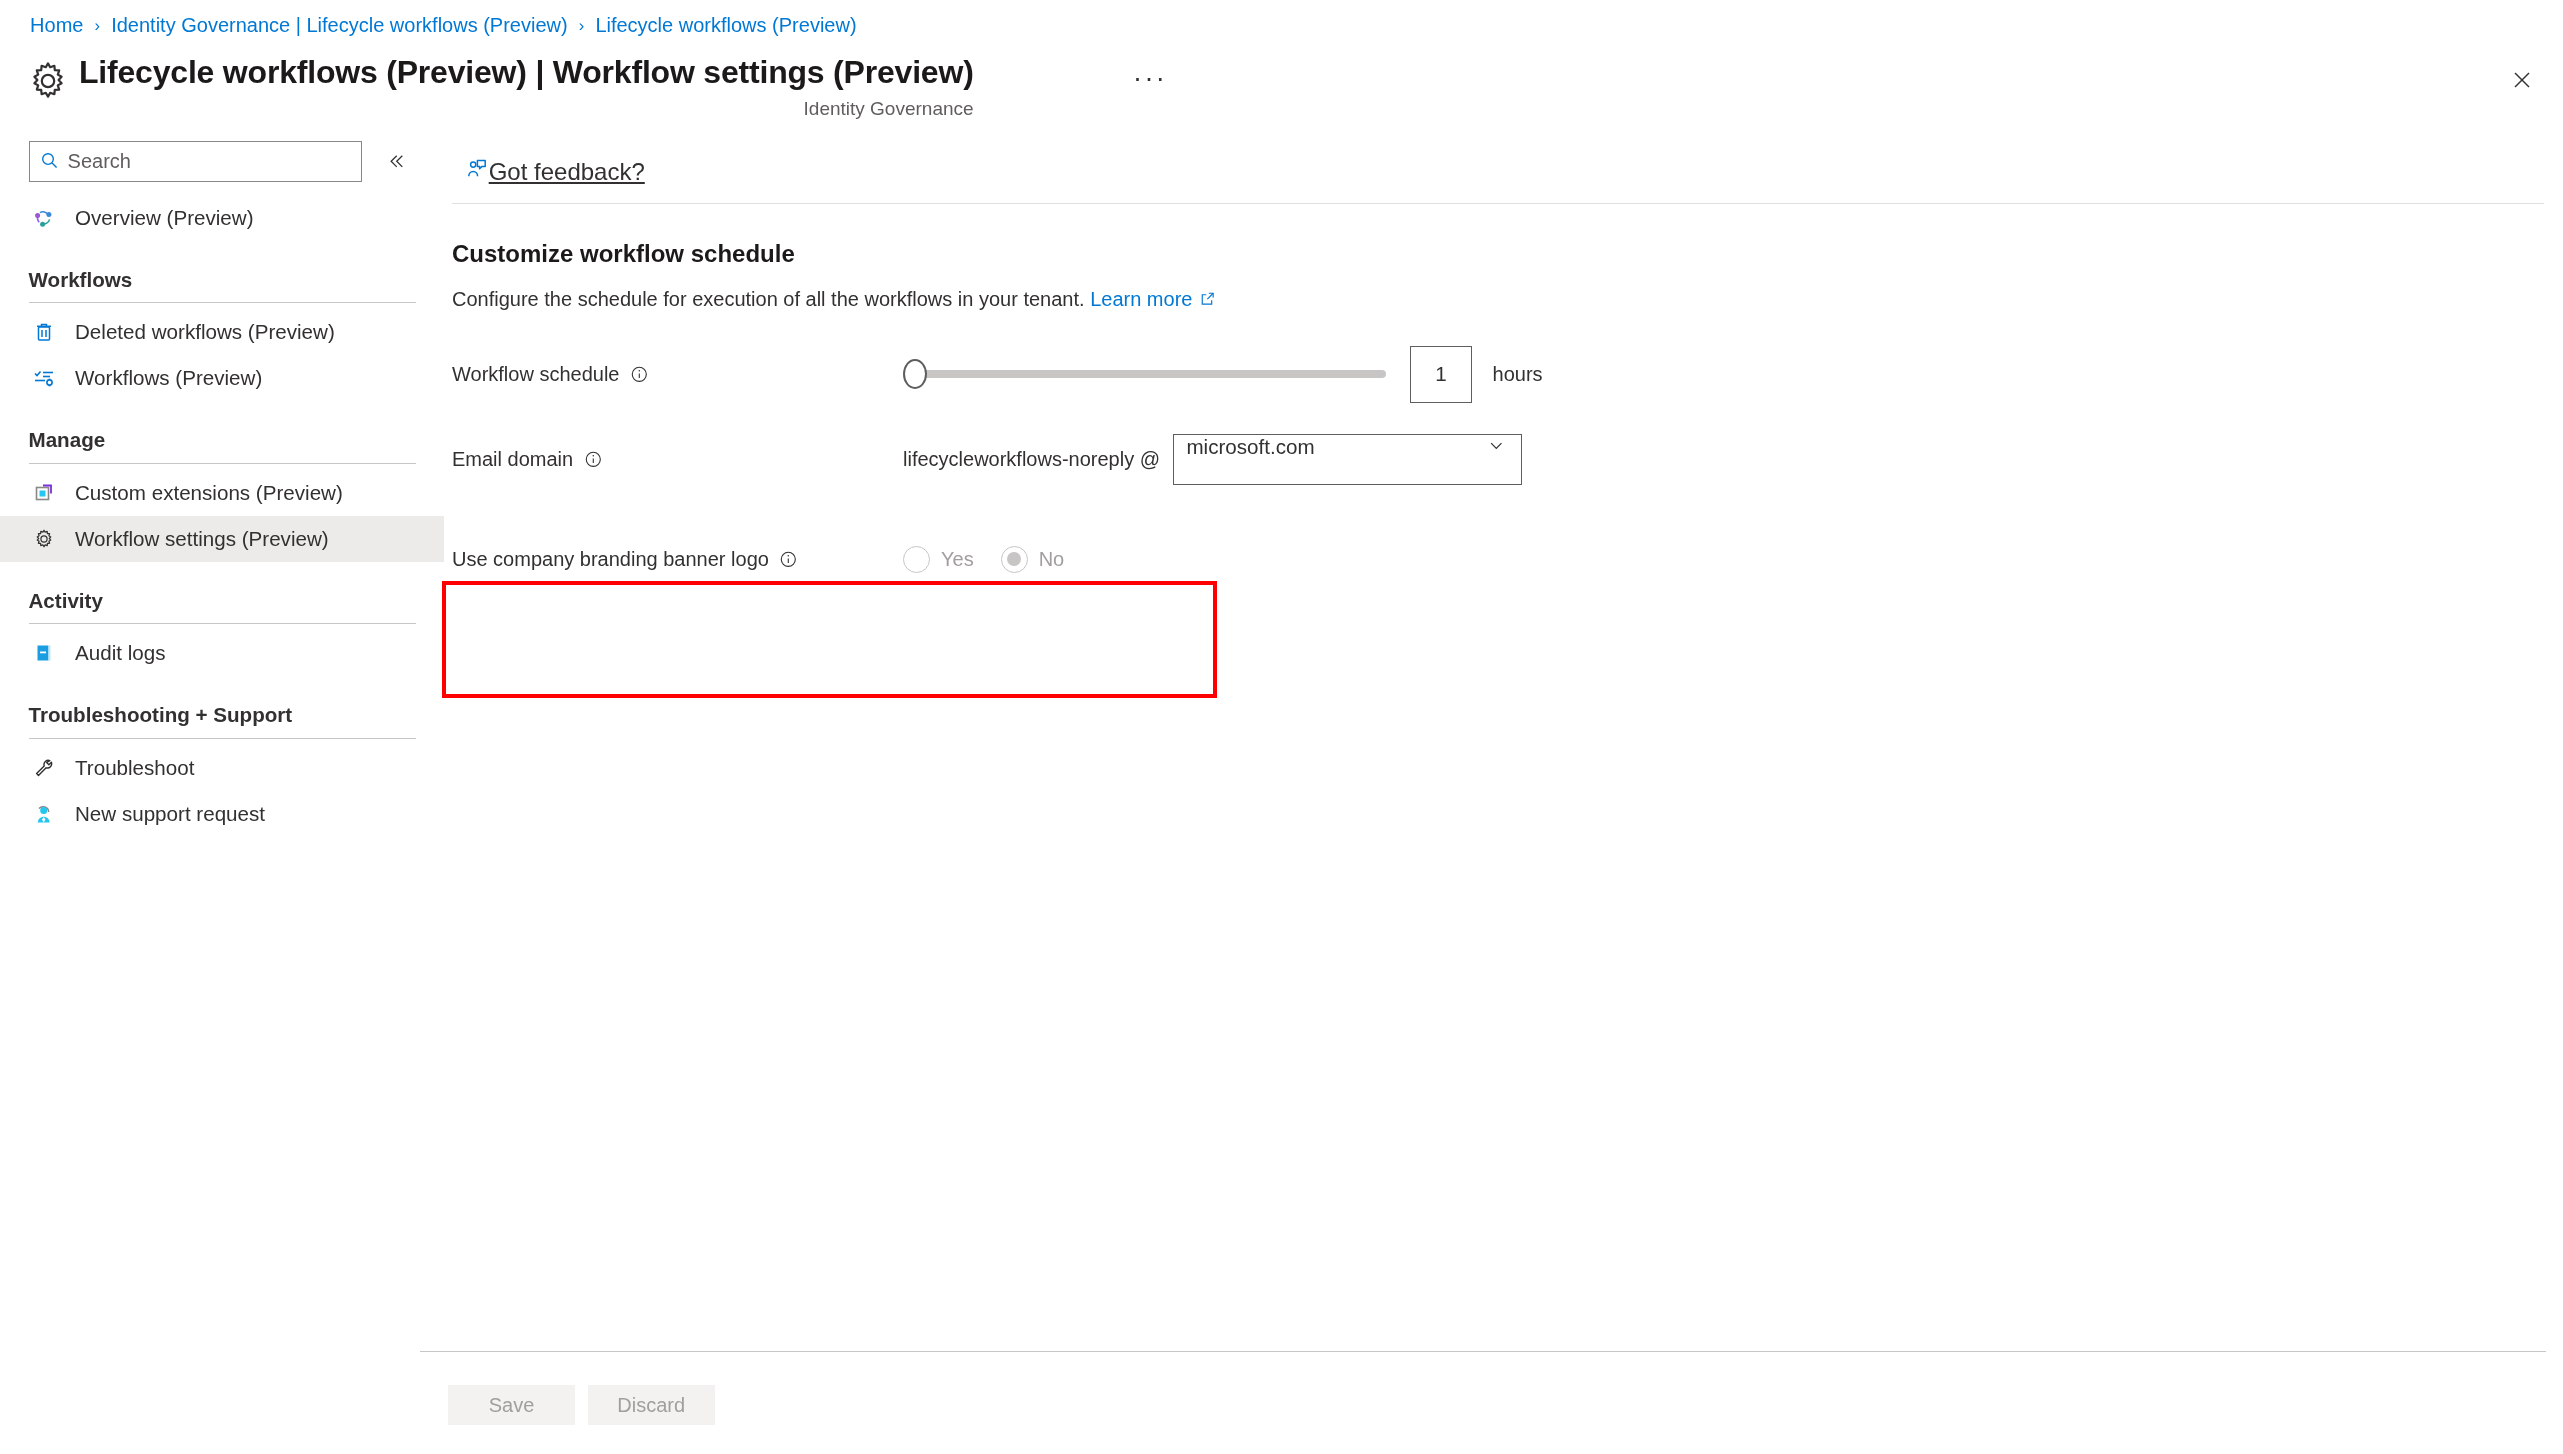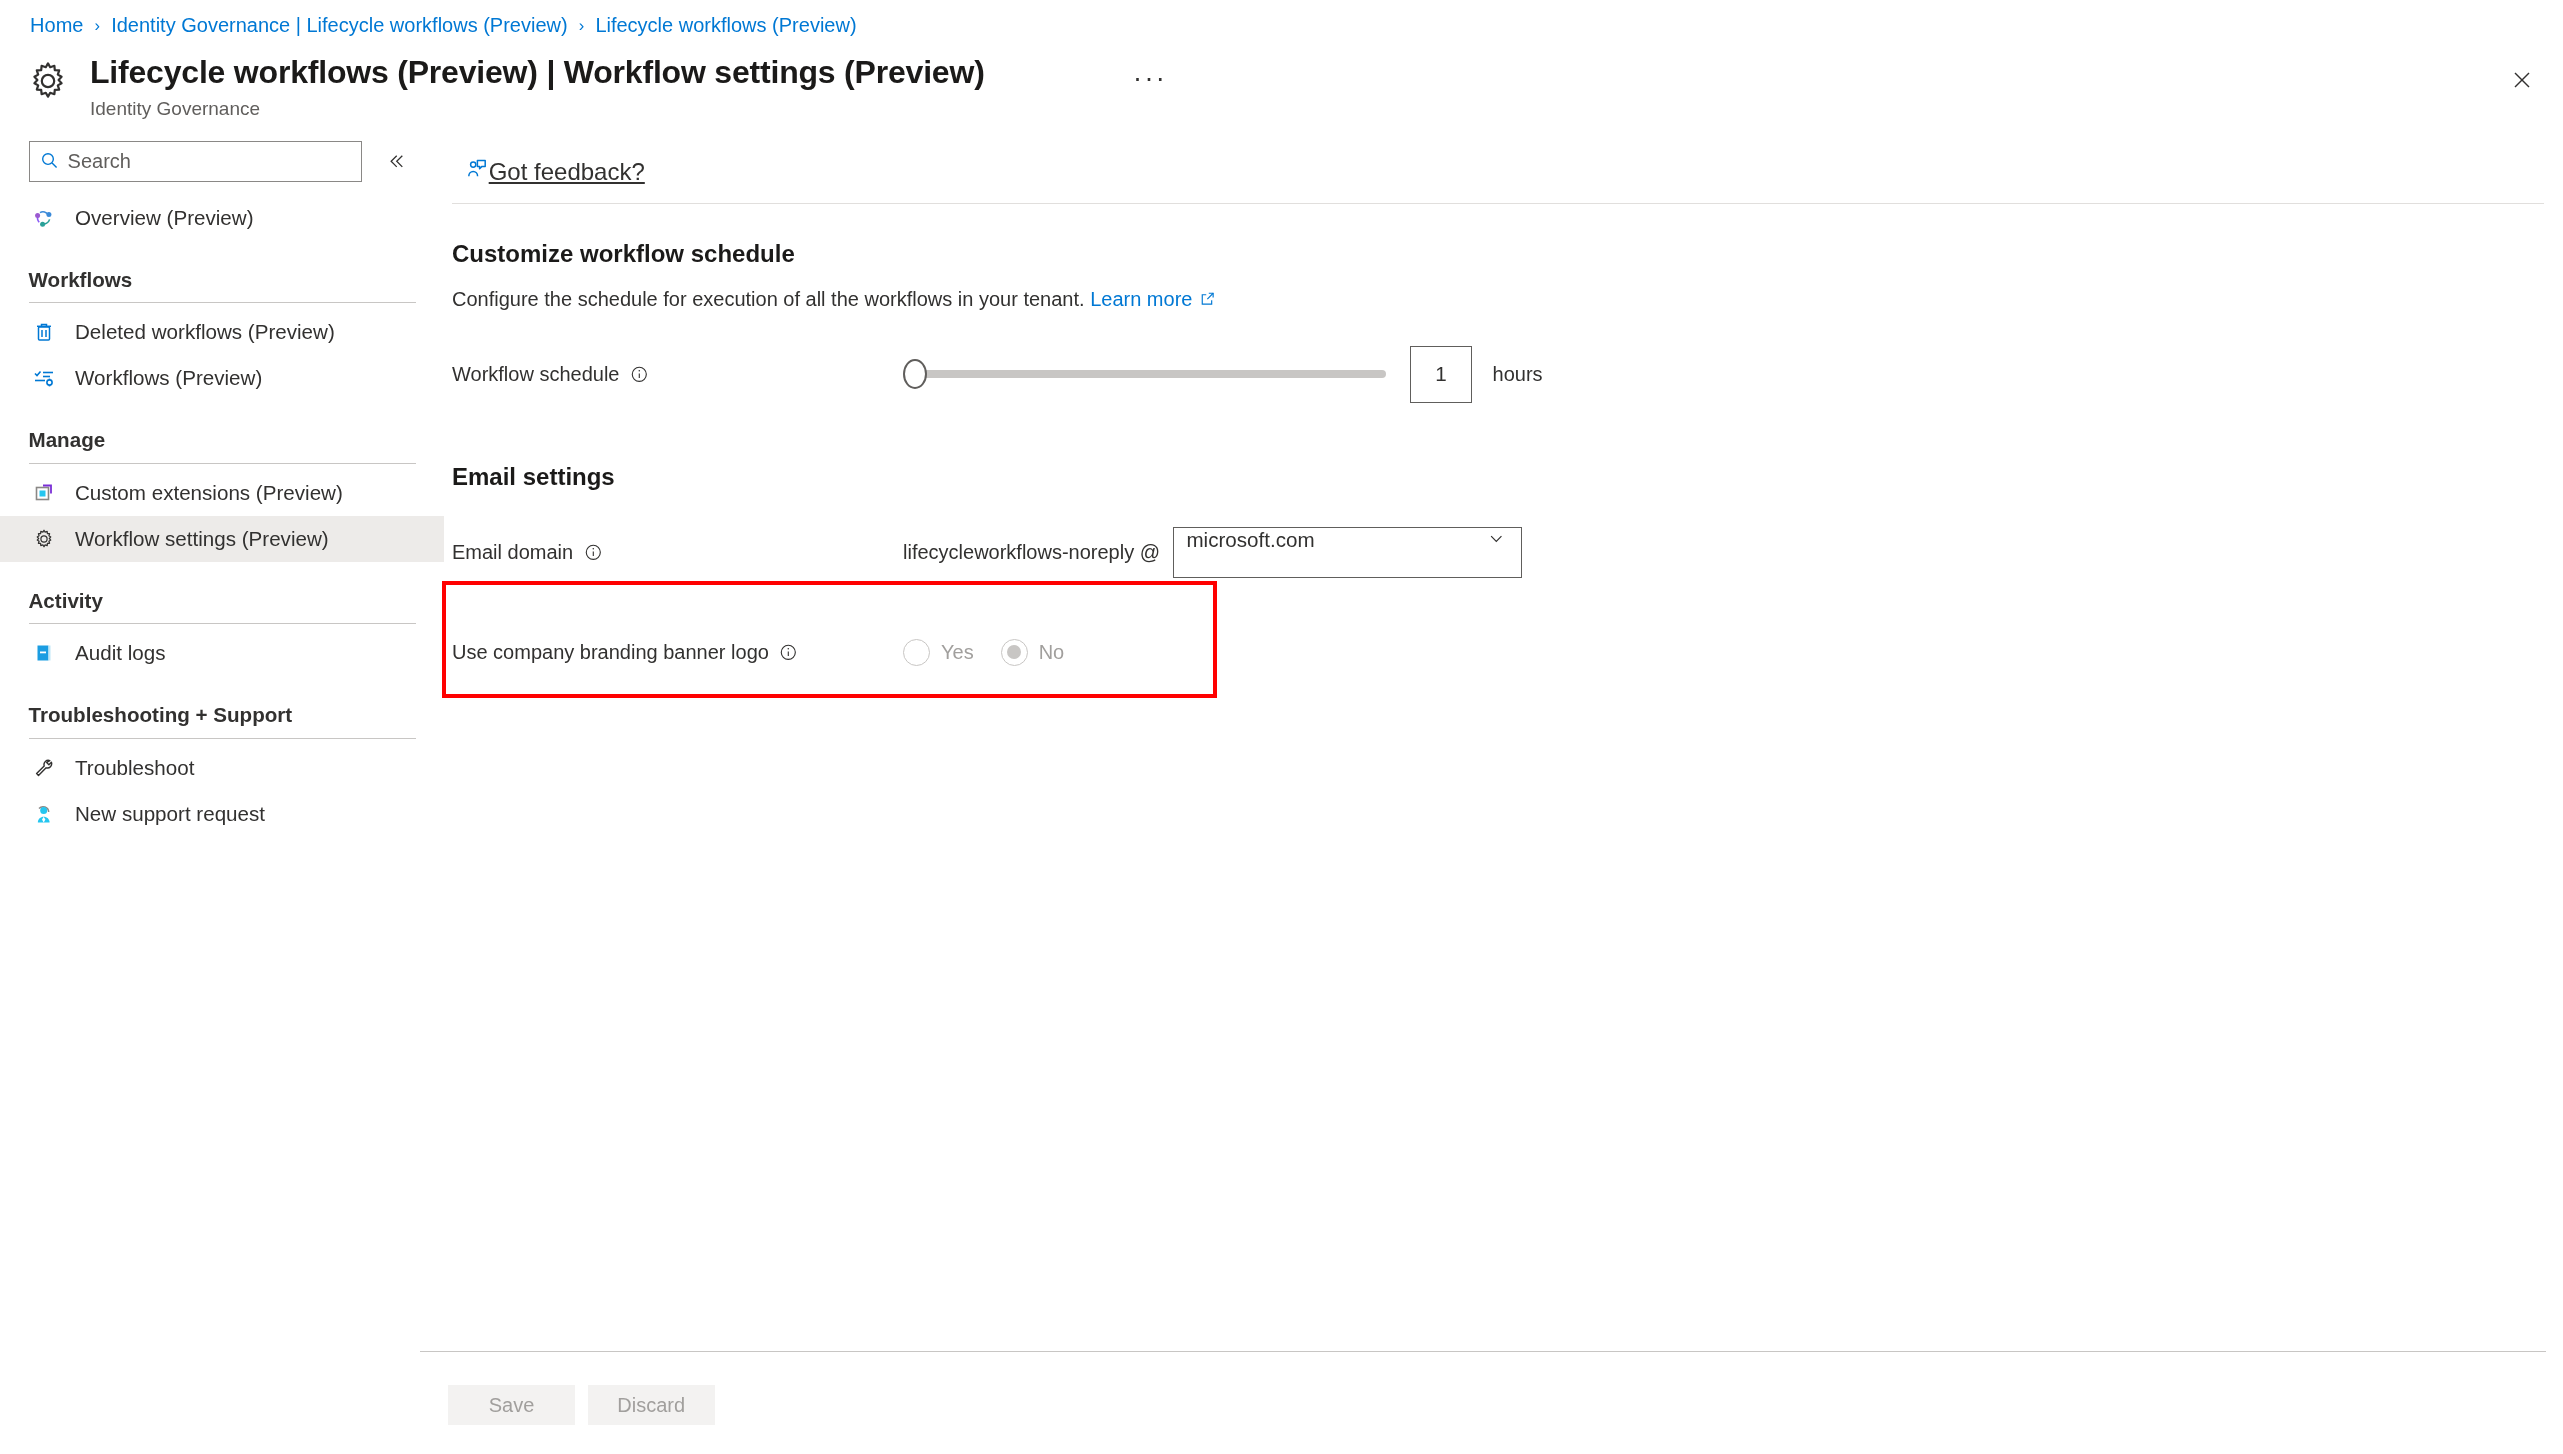--- a/index.html
+++ b/index.html
@@ -51,21 +51,21 @@
     display: flex;
     align-items: flex-start;
     gap: 0;
   }
   .title-icon {
     width: 48px;
     height: 48px;
     margin-top: 4.8px;
     flex: none;
   }
-  .title-texts { margin-left: 18px; }
+  .title-texts { margin-left: 7px; text-align: right; }
   .blade-title {
     font-size: 32px;
     line-height: 41px;
     font-weight: 600;
     color: #1b1a19;
     white-space: nowrap;
     letter-spacing: -0.2px;
   }
   .blade-subtitle {
     font-size: 19px;
@@ -614,21 +614,20 @@
           <div class="slider-track"></div>
           <div class="slider-thumb"></div>
         </div>
 
         <div class="num-box">
           <input class="num-input" type="text" value="1" style="">
         </div>
         <span class="unit-label">hours</span>
       </div>
 
-      <div class="section-title" style="margin-top:63px;">Email settings</div>
 
       <div class="form-row" style="margin-top:36px;">
         <div class="form-label">
           <span>Email domain</span>
           <span class="info-ico">
             <svg width="20.6" height="20.6" viewBox="0 0 24 24" fill="none" stroke="#323130" stroke-width="1.3">
               <circle cx="12" cy="12" r="8.2"></circle>
               <line x1="12" y1="11" x2="12" y2="16.4"></line>
               <circle cx="12" cy="7.9" r="0.9" fill="#323130" stroke="none"></circle>
             </svg>

